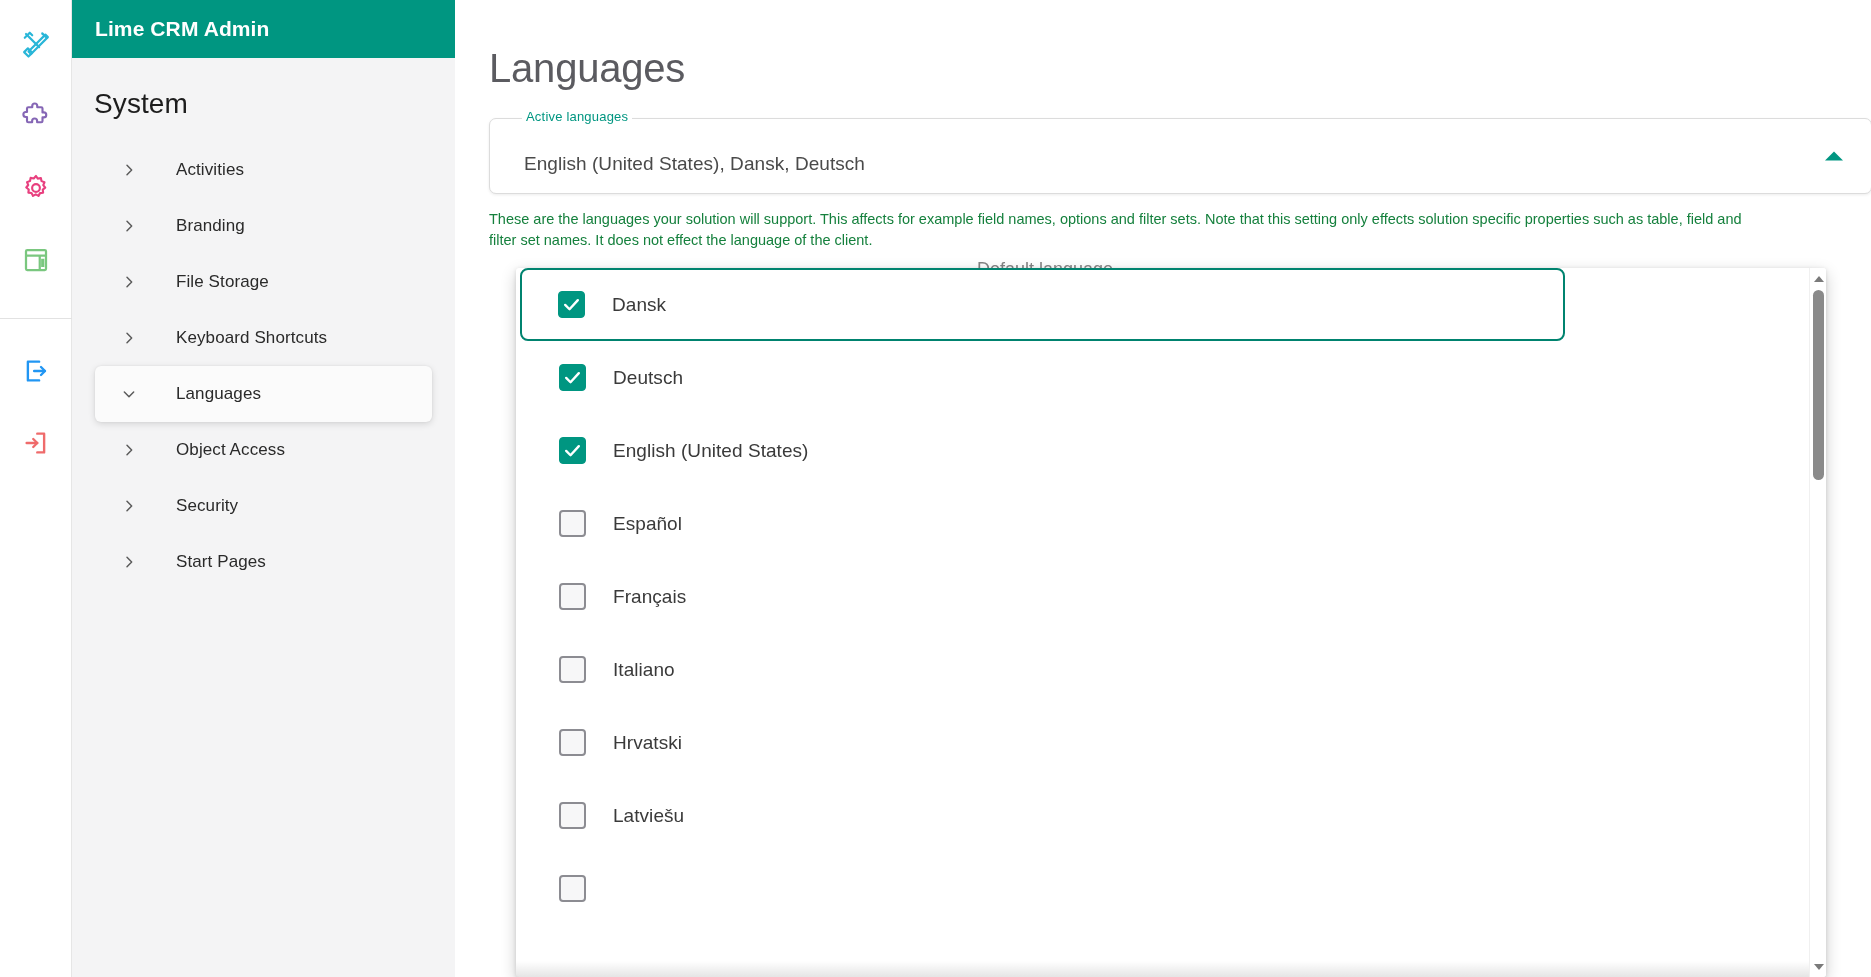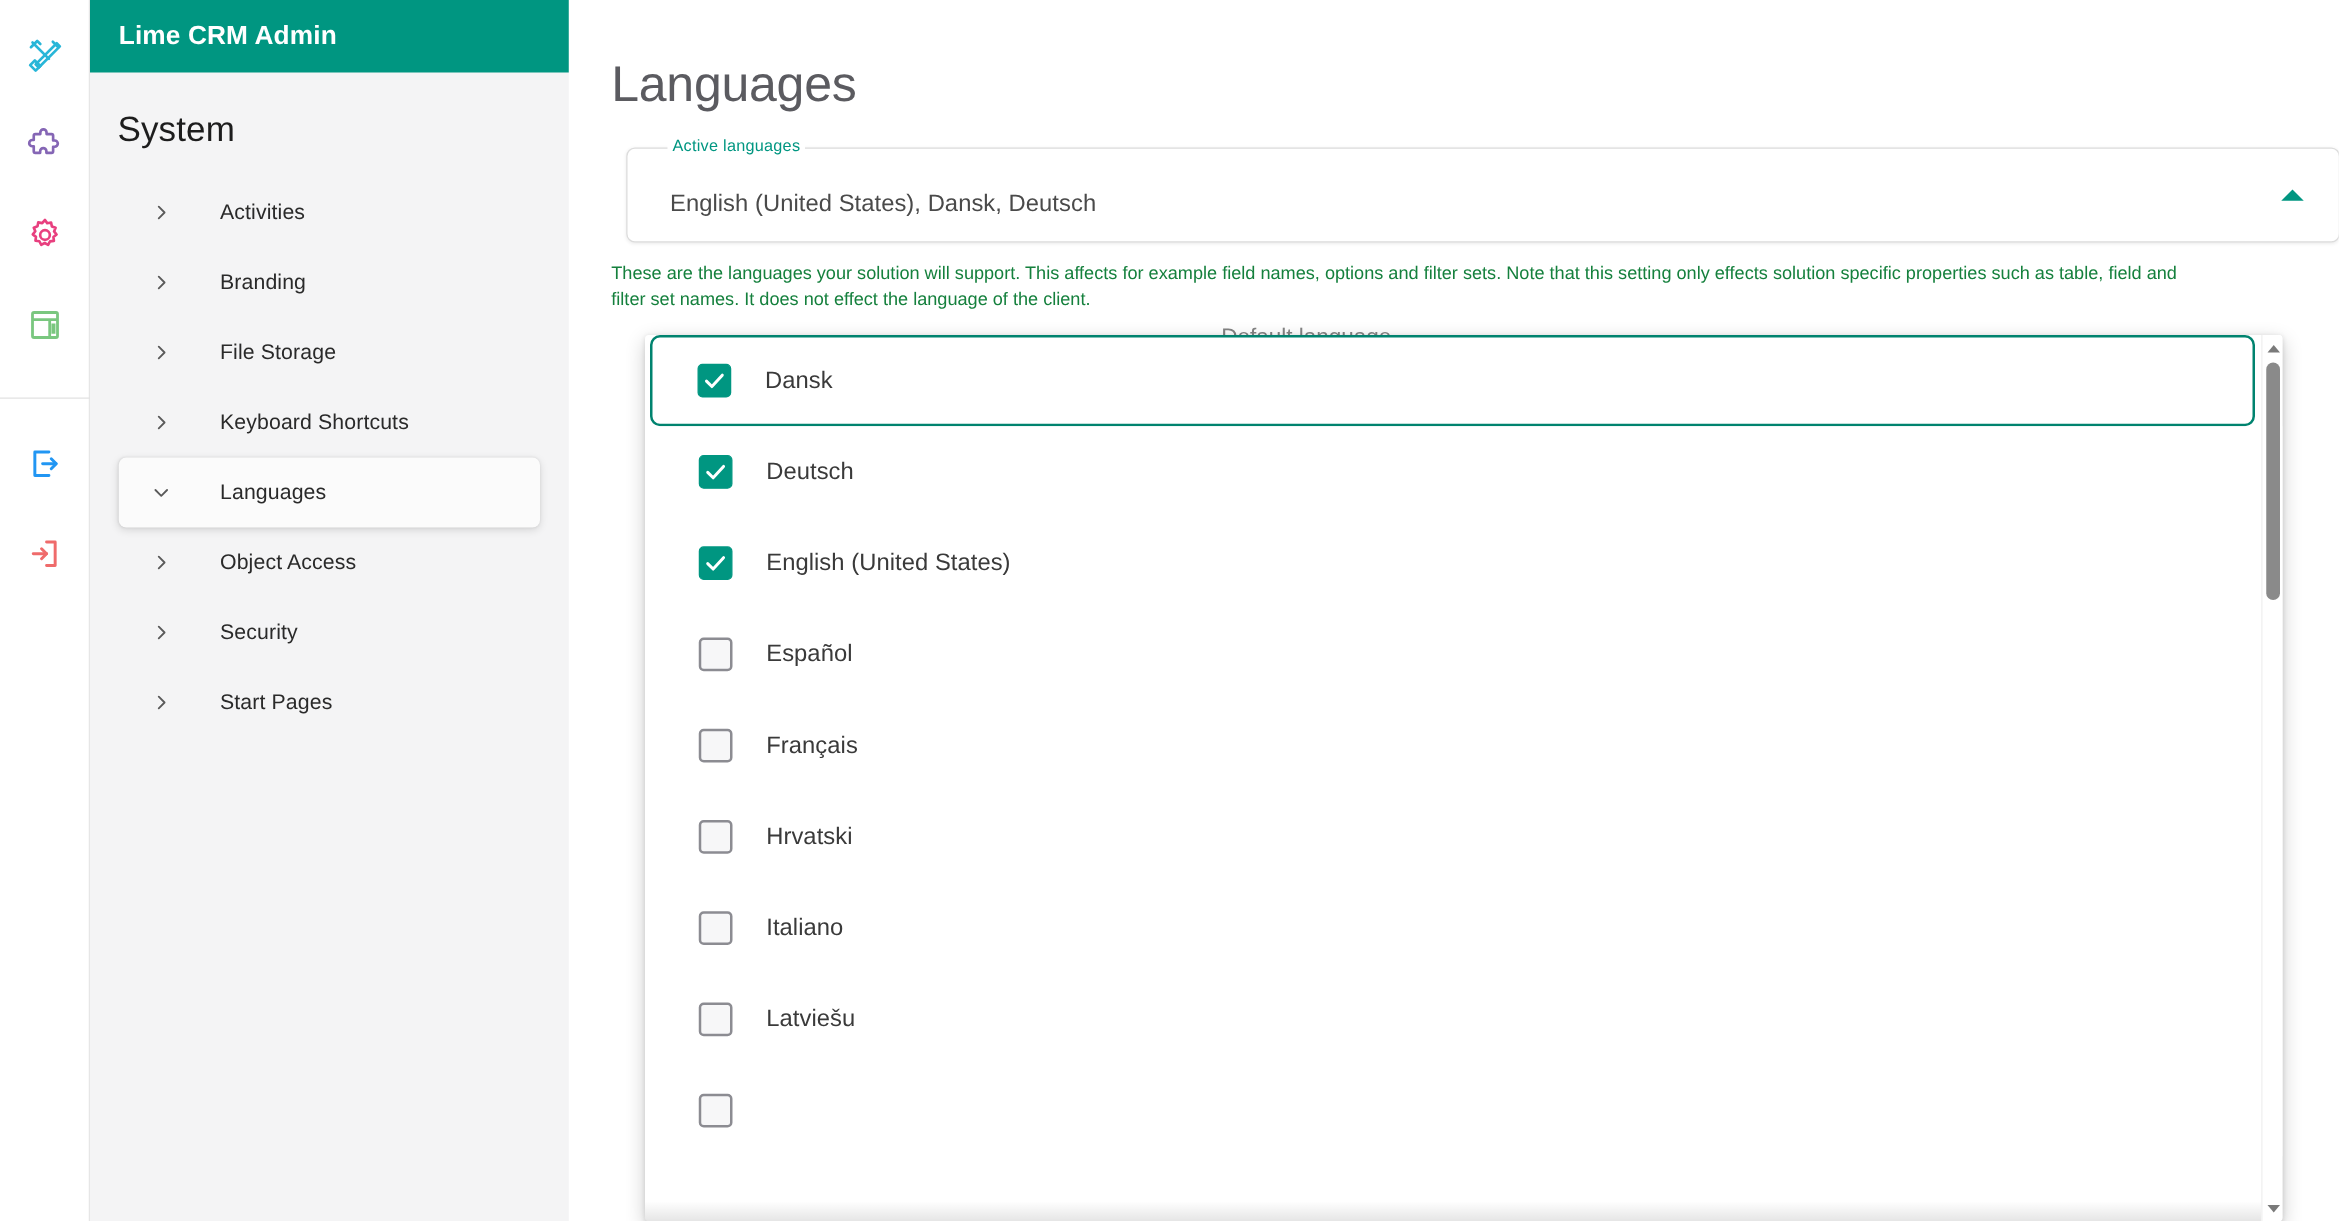--- a/index.html
+++ b/index.html
@@ -109,21 +109,20 @@
   .select-box {
     position: relative;
     height: 76px;
     background: #ffffff;
     border: 1px solid #dcdcdc;
     border-radius: 7px;
     box-shadow: 0 1px 3px rgba(0,0,0,.08);
     display: flex; align-items: center;
     padding: 16px 24px 0 34px;
     cursor: pointer;
-    margin-left: 12px;
   }
   .select-legend {
     position: absolute;
     top: -10px; left: 32px;
     background: #ffffff;
     padding: 0 4px;
     font-size: 13px;
     color: #009681;
     letter-spacing: .2px;
   }
@@ -174,21 +173,21 @@
     padding-left: 43px;
     cursor: pointer;
     background: #ffffff;
   }
   .dd-row.focused {
     border: 2px solid #00836f;
     border-radius: 8px;
     height: 73px;
     margin: 0 14px 0 4px;
     padding-left: 36px;
-    width: 1284px;
+    width: 1045px;
   }
   .cb {
     width: 27px; height: 27px;
     border-radius: 4px;
     flex: 0 0 27px;
     display: flex; align-items: center; justify-content: center;
   }
   .cb.on { background: #009681; border: 1px solid #009681; }
   .cb.off { background: #f7f7f8; border: 2px solid #8c8c92; }
   .cb svg { display: block; }
@@ -413,26 +412,26 @@
         <span class="dd-label">Español</span>
       </div>
 
       <div class="dd-row">
         <span class="cb off"></span>
         <span class="dd-label">Français</span>
       </div>
 
       <div class="dd-row">
         <span class="cb off"></span>
+        <span class="dd-label">Italiano</span>
+      </div>
+
+      <div class="dd-row">
+        <span class="cb off"></span>
         <span class="dd-label">Hrvatski</span>
-      </div>
-
-      <div class="dd-row">
-        <span class="cb off"></span>
-        <span class="dd-label">Italiano</span>
       </div>
 
       <div class="dd-row">
         <span class="cb off"></span>
         <span class="dd-label">Latviešu</span>
       </div>
 
       <div class="dd-row">
         <span class="cb off"></span>
         <span class="dd-label"></span>

